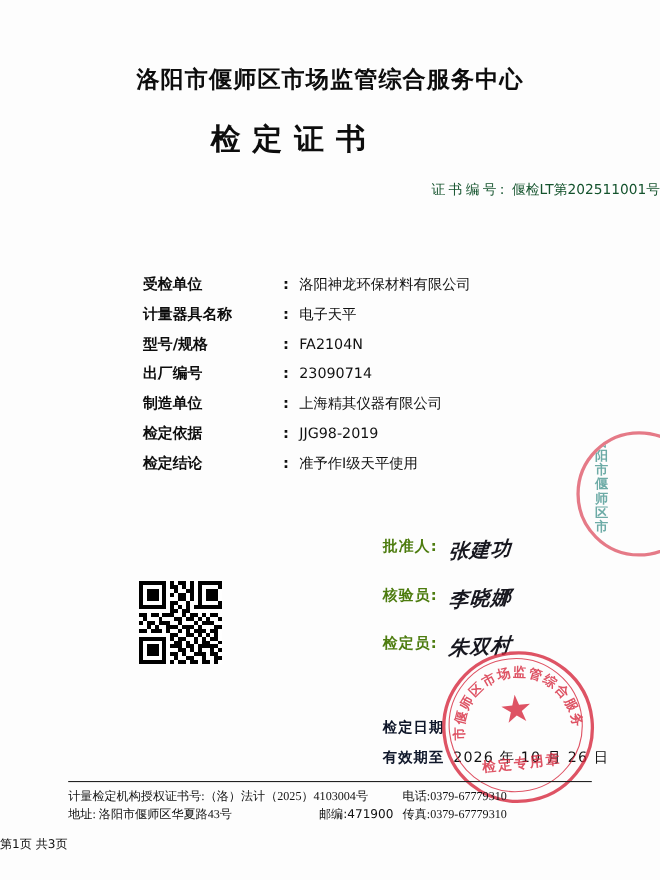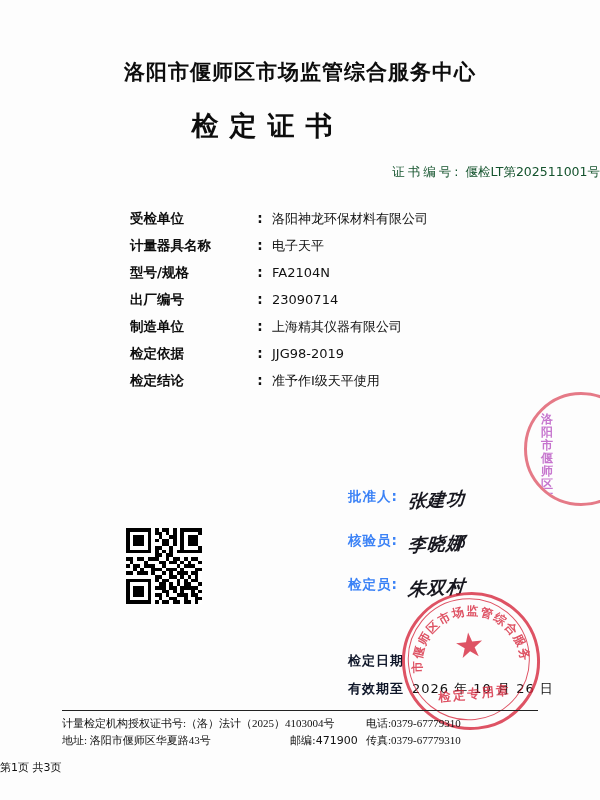--- a/index.html
+++ b/index.html
@@ -80,20 +80,21 @@
     font-family: "DejaVu Sans", sans-serif;
     font-size: 13.5px;
   }
   .field-label {
     width: 124px;
     font-weight: bold;
     color: #0d0d0d;
     display: flex;
     justify-content: space-between;
     font-size: 13.5px;
+    margin-top: 40px;
   }
   .field-colon {
     width: 12px;
     font-weight: bold;
     text-align: center;
   }
   .field-value {
     flex: 1;
     color: #111;
     font-size: 13px;
@@ -125,21 +126,21 @@
   }
   .sig-row {
     height: 44px;
     display: flex;
     align-items: flex-start;
   }
   .sig-label {
     font-weight: bold;
     letter-spacing: 1px;
     white-space: nowrap;
-    color: #3b82f6;
+    color: #4d7c0f;
   }
   .sig-name {
     margin-left: 10px;
     font-family: "DejaVu Serif", serif;
     font-style: italic;
     font-size: 18px;
     color: #17171f;
     transform: skewX(-7deg) rotate(-3deg);
     letter-spacing: 1px;
     font-weight: bold;
@@ -264,23 +265,23 @@
     width: 108px;
     height: 108px;
     border-radius: 50%;
     border: 3px solid #d6243a;
     opacity: 0.6;
     overflow: hidden;
   }
   .seal-side-text {
     position: absolute;
     left: 14px;
-    top: 18px;
+    top: 0;
     width: 22px;
-    color: #a21caf;
+    color: #0f766e;
     font-size: 12px;
     font-family: "DejaVu Sans", sans-serif;
     line-height: 13px;
     font-weight: bold;
   }
 </style>
 </head>
 <body>
 
 <div class="page">

